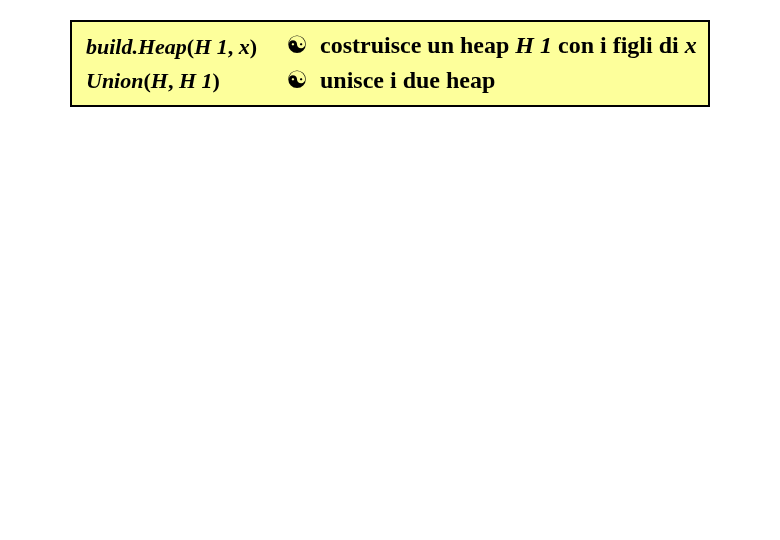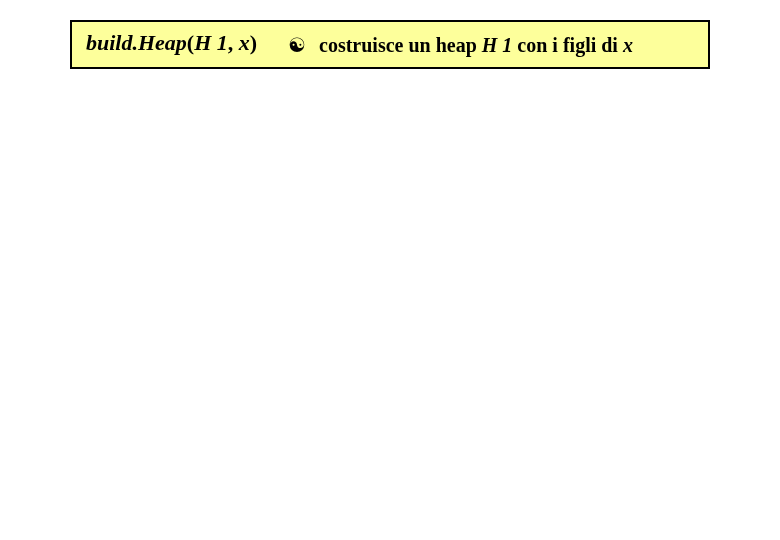--- a/index.html
+++ b/index.html
@@ -33,21 +33,21 @@
     align-items: flex-end;
   }
   .code-col {
     width: 200px;
     flex: 0 0 200px;
     white-space: nowrap;
   }
   .comment-col {
     flex: 1 1 auto;
     white-space: nowrap;
-    font-size: 20px;
+    font-size: 24px;
   }
   .ital { font-style: italic; font-weight: bold; }
   .bold { font-weight: bold; }
   .tick {
     font-family: "Segoe UI Symbol", "Apple Symbols", "Arial Unicode MS", sans-serif;
     font-style: normal;
     font-weight: normal;
     display: inline-block;
     width: 22px;
     text-align: center;
@@ -62,16 +62,24 @@
 
     <div class="row">
       <div class="code-col">
         <span class="ital">build.Heap</span><span class="bold">(</span><span class="ital">H 1</span><span class="bold">, </span><span class="ital">x</span><span class="bold">)</span>
       </div>
       <div class="comment-col">
         <span class="tick">☯</span><span class="bold"> costruisce un heap </span><span class="ital">H 1</span><span class="bold"> con i figli di </span><span class="ital">x</span>
       </div>
     </div>
 
+    <div class="row">
+      <div class="code-col">
+        <span class="ital">Union</span><span class="bold">(</span><span class="ital">H</span><span class="bold">, </span><span class="ital">H 1</span><span class="bold">)</span>
+      </div>
+      <div class="comment-col">
+        <span class="tick">☯</span><span class="bold"> unisce i due heap</span><span class="ital"></span><span class="bold"></span><span class="ital"></span>
+      </div>
+    </div>
 
 
   </div>
 </div>
 
 </body></html>

